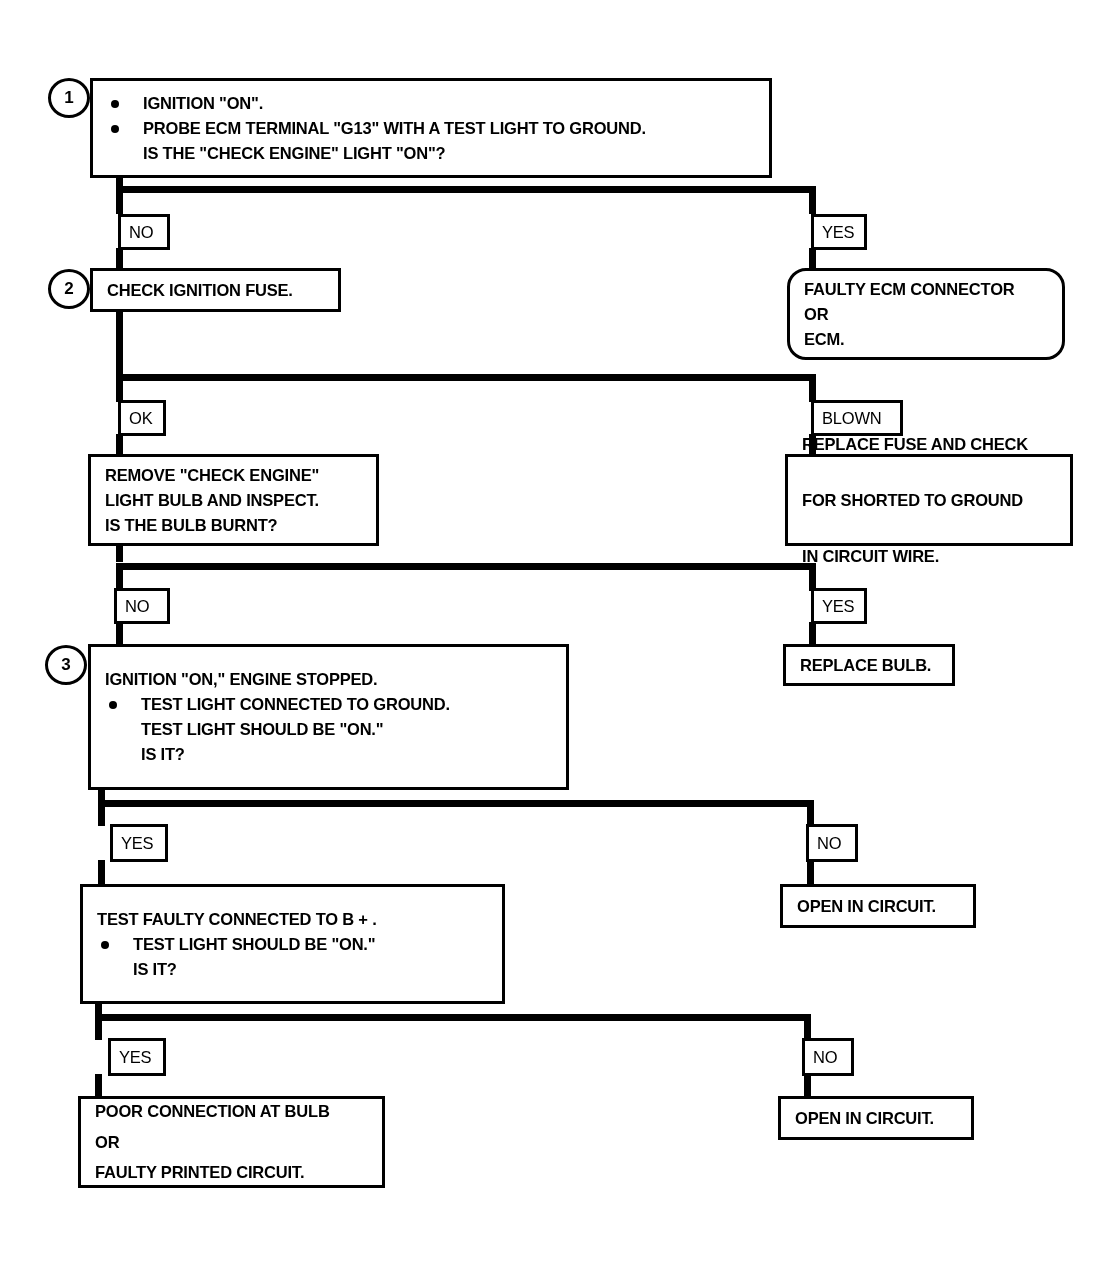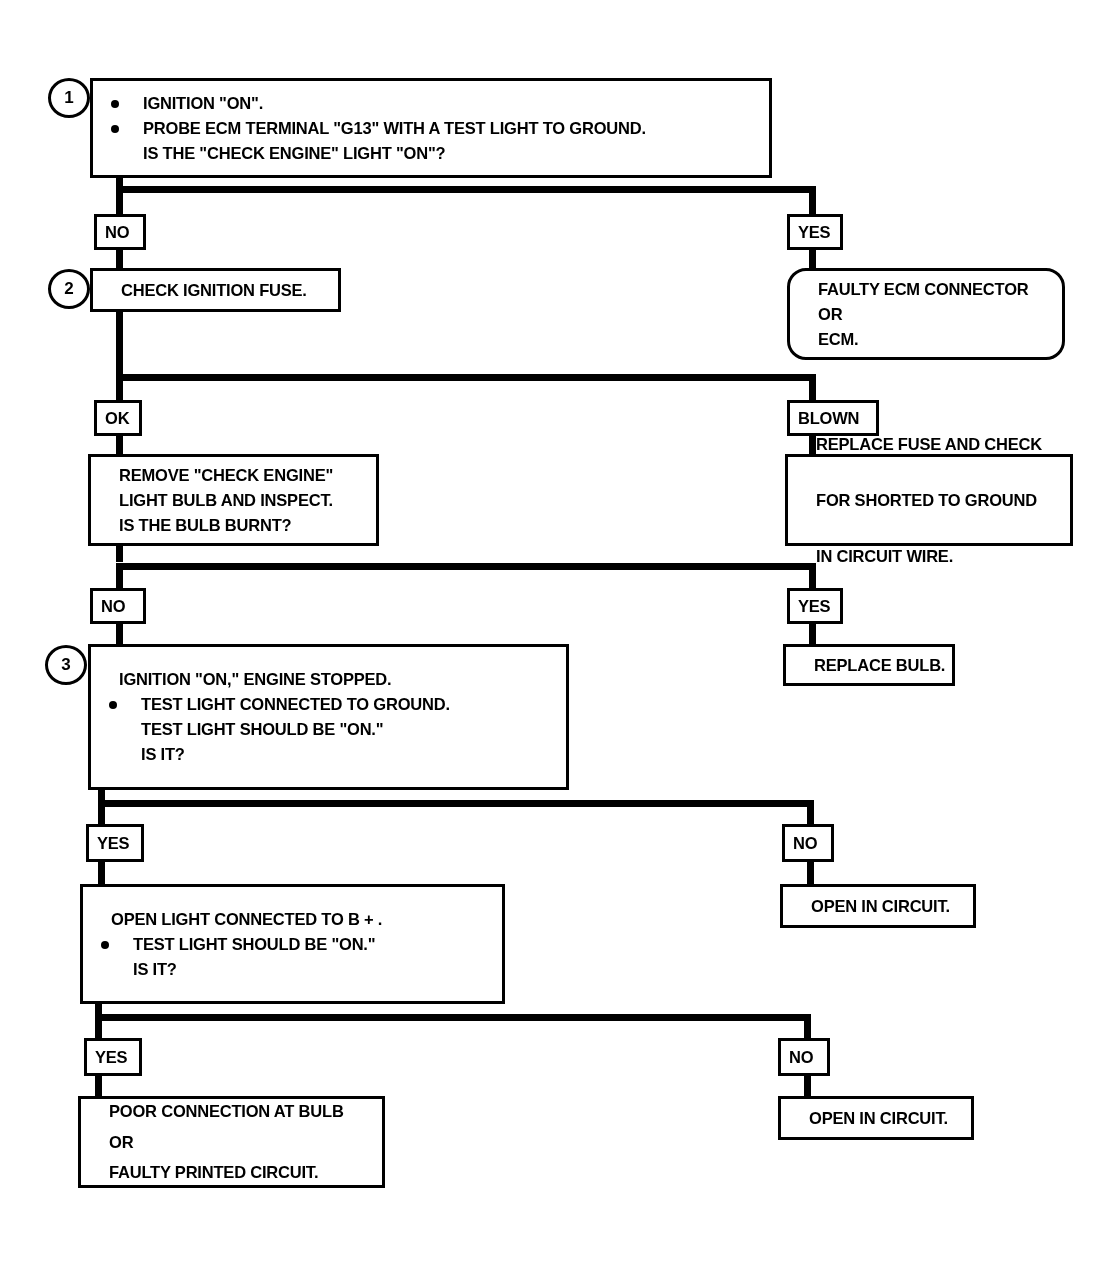--- a/index.html
+++ b/index.html
@@ -25,21 +25,21 @@
     flex-direction:column;
     justify-content:center;
   }
   .box .ln{
     font-weight:bold;
     font-size:16.5px;
     letter-spacing:-0.2px;
     line-height:25px;
     color:#000;
     white-space:pre;
-    padding-left:28px;
+    padding-left:14px;
   }
   .box .ln.bullet{
     padding-left:18px;
     position:relative;
   }
   .box .ln.bullet .dot{
     position:absolute;
     left:18px;
     top:9px;
     width:8px;
@@ -51,26 +51,27 @@
   .box .ln.indent{ padding-left:50px; }
 
   
   .tag{
     position:absolute;
     border:3px solid #000;
     background:#fff;
     box-sizing:border-box;
     display:flex;
     align-items:center;
-    font-weight:bold;
+    font-weight:normal;
     font-size:16.5px;
     color:#000;
     letter-spacing:-0.2px;
     padding-left:8px;
     white-space:pre;
+    margin-left:24px;
   }
 
   
   .circle{
     position:absolute;
     width:42px;height:40px;
     border:3px solid #000;
     border-radius:50%;
     box-sizing:border-box;
     background:#fff;
@@ -174,21 +175,21 @@
   <div class="tag" style="left:782px;top:824px;width:52px;height:38px;">NO</div>
 
   <div class="vline" style="left:98px;top:860px;height:26px;"></div>
   <div class="vline" style="left:807px;top:860px;height:26px;"></div>
 
   <div class="box" style="left:780px;top:884px;width:196px;height:44px;">
     <div class="ln">OPEN IN CIRCUIT.</div>
   </div>
 
   <div class="box" style="left:80px;top:884px;width:425px;height:120px;">
-    <div class="ln">OPEN LIGHT CONNECTED TO B + .</div>
+    <div class="ln">TEST FAULTY CONNECTED TO B + .</div>
     <div class="ln bullet"><span class="dot"></span></div>
     <div class="ln indent">TEST LIGHT SHOULD BE "ON."</div>
     <div class="ln indent">IS IT?</div>
   </div>
 
   <div class="vline" style="left:95px;top:1002px;height:14px;"></div>
   <div class="hline" style="left:95px;top:1014px;width:716px;"></div>
   <div class="vline" style="left:804px;top:1014px;height:26px;"></div>
   <div class="vline" style="left:95px;top:1014px;height:26px;"></div>
 

